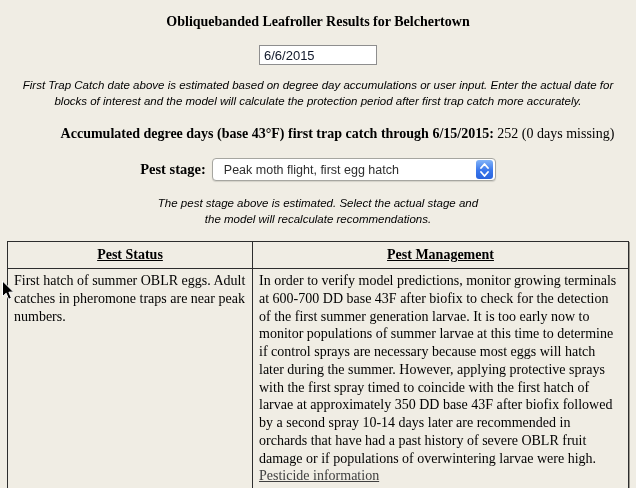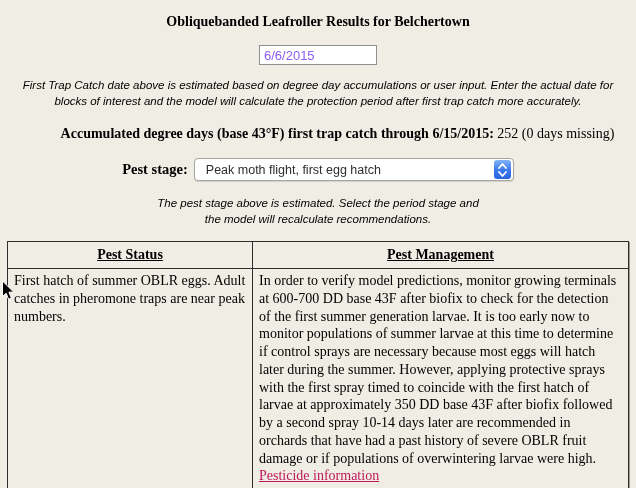--- a/index.html
+++ b/index.html
@@ -28,21 +28,21 @@
   .field-label {
     font-weight:bold;
     font-size:14.5px;
   }
   .trap-input {
     width:118px; height:20px;
     border:1px solid #8e8e8e;
     background:#fff;
     font:13px "Liberation Sans", sans-serif;
     padding:1px 4px;
-    color:#8b5cf6;
+    color:#0f172a;
   }
   .note {
     font:italic 11.5px "Liberation Sans", sans-serif;
     line-height:1.35;
     text-align:center;
     color:#000;
   }
   .note-trap { margin:13px auto 0; width:612px;text-align:center; }
   .note-stage { margin:15px auto 0; width:330px; }
   .ddays-line {
@@ -53,21 +53,21 @@
   }
   .ddays-bold { font-weight:bold; }
   .stage-row {
     margin-top:16px;
     display:flex;
     justify-content:center;
     align-items:center;
     gap:6px;
   }
   .select-box {
-    width:320px; height:23px;
+    width:284px; height:23px;
     background:#fff;
     border:1px solid #a6a6a0;
     border-radius:4px;
     box-shadow:0 1px 1px rgba(0,0,0,0.12);
     display:flex;
     align-items:center;
     justify-content:space-between;
     padding:0 2px 0 11px;
     cursor:default;
   }
@@ -105,21 +105,21 @@
     font-weight:bold;
     text-decoration:underline;
   }
   .results-table td {
     padding:3px 6px 5px;
     vertical-align:top;
     line-height:1.27;
   }
   .col-status { width:245px; }
   .pesticide-link {
-    color:#be185d;
+    color:#404040;
     text-decoration:underline;
     cursor:pointer;
   }
   .cursor-arrow {
     position:absolute;
     left:1px; top:280px;
     pointer-events:none;
   }
 </style>
 </head>
@@ -146,21 +146,21 @@
       <svg width="9" height="6" viewBox="0 0 9 6">
           <polyline points="1,5 4.5,1 8,5" fill="none" stroke="#fff" stroke-width="1.8" stroke-linecap="round" stroke-linejoin="round"></polyline>
         </svg>
       <svg width="9" height="6" viewBox="0 0 9 6">
           <polyline points="1,1 4.5,5 8,1" fill="none" stroke="#fff" stroke-width="1.8" stroke-linecap="round" stroke-linejoin="round"></polyline>
         </svg>
     </span>
   </div>
 </div>
 
-<p class="note note-stage">The pest stage above is estimated. Select the period stage and the model will recalculate recommendations.</p>
+<p class="note note-stage">The pest stage above is estimated. Select the actual stage and the model will recalculate recommendations.</p>
 
 <table class="results-table">
   <thead>
     <tr>
       <th class="col-status">Pest Status</th>
       <th>Pest Management</th>
     </tr>
   </thead>
   <tbody>
     <tr>

